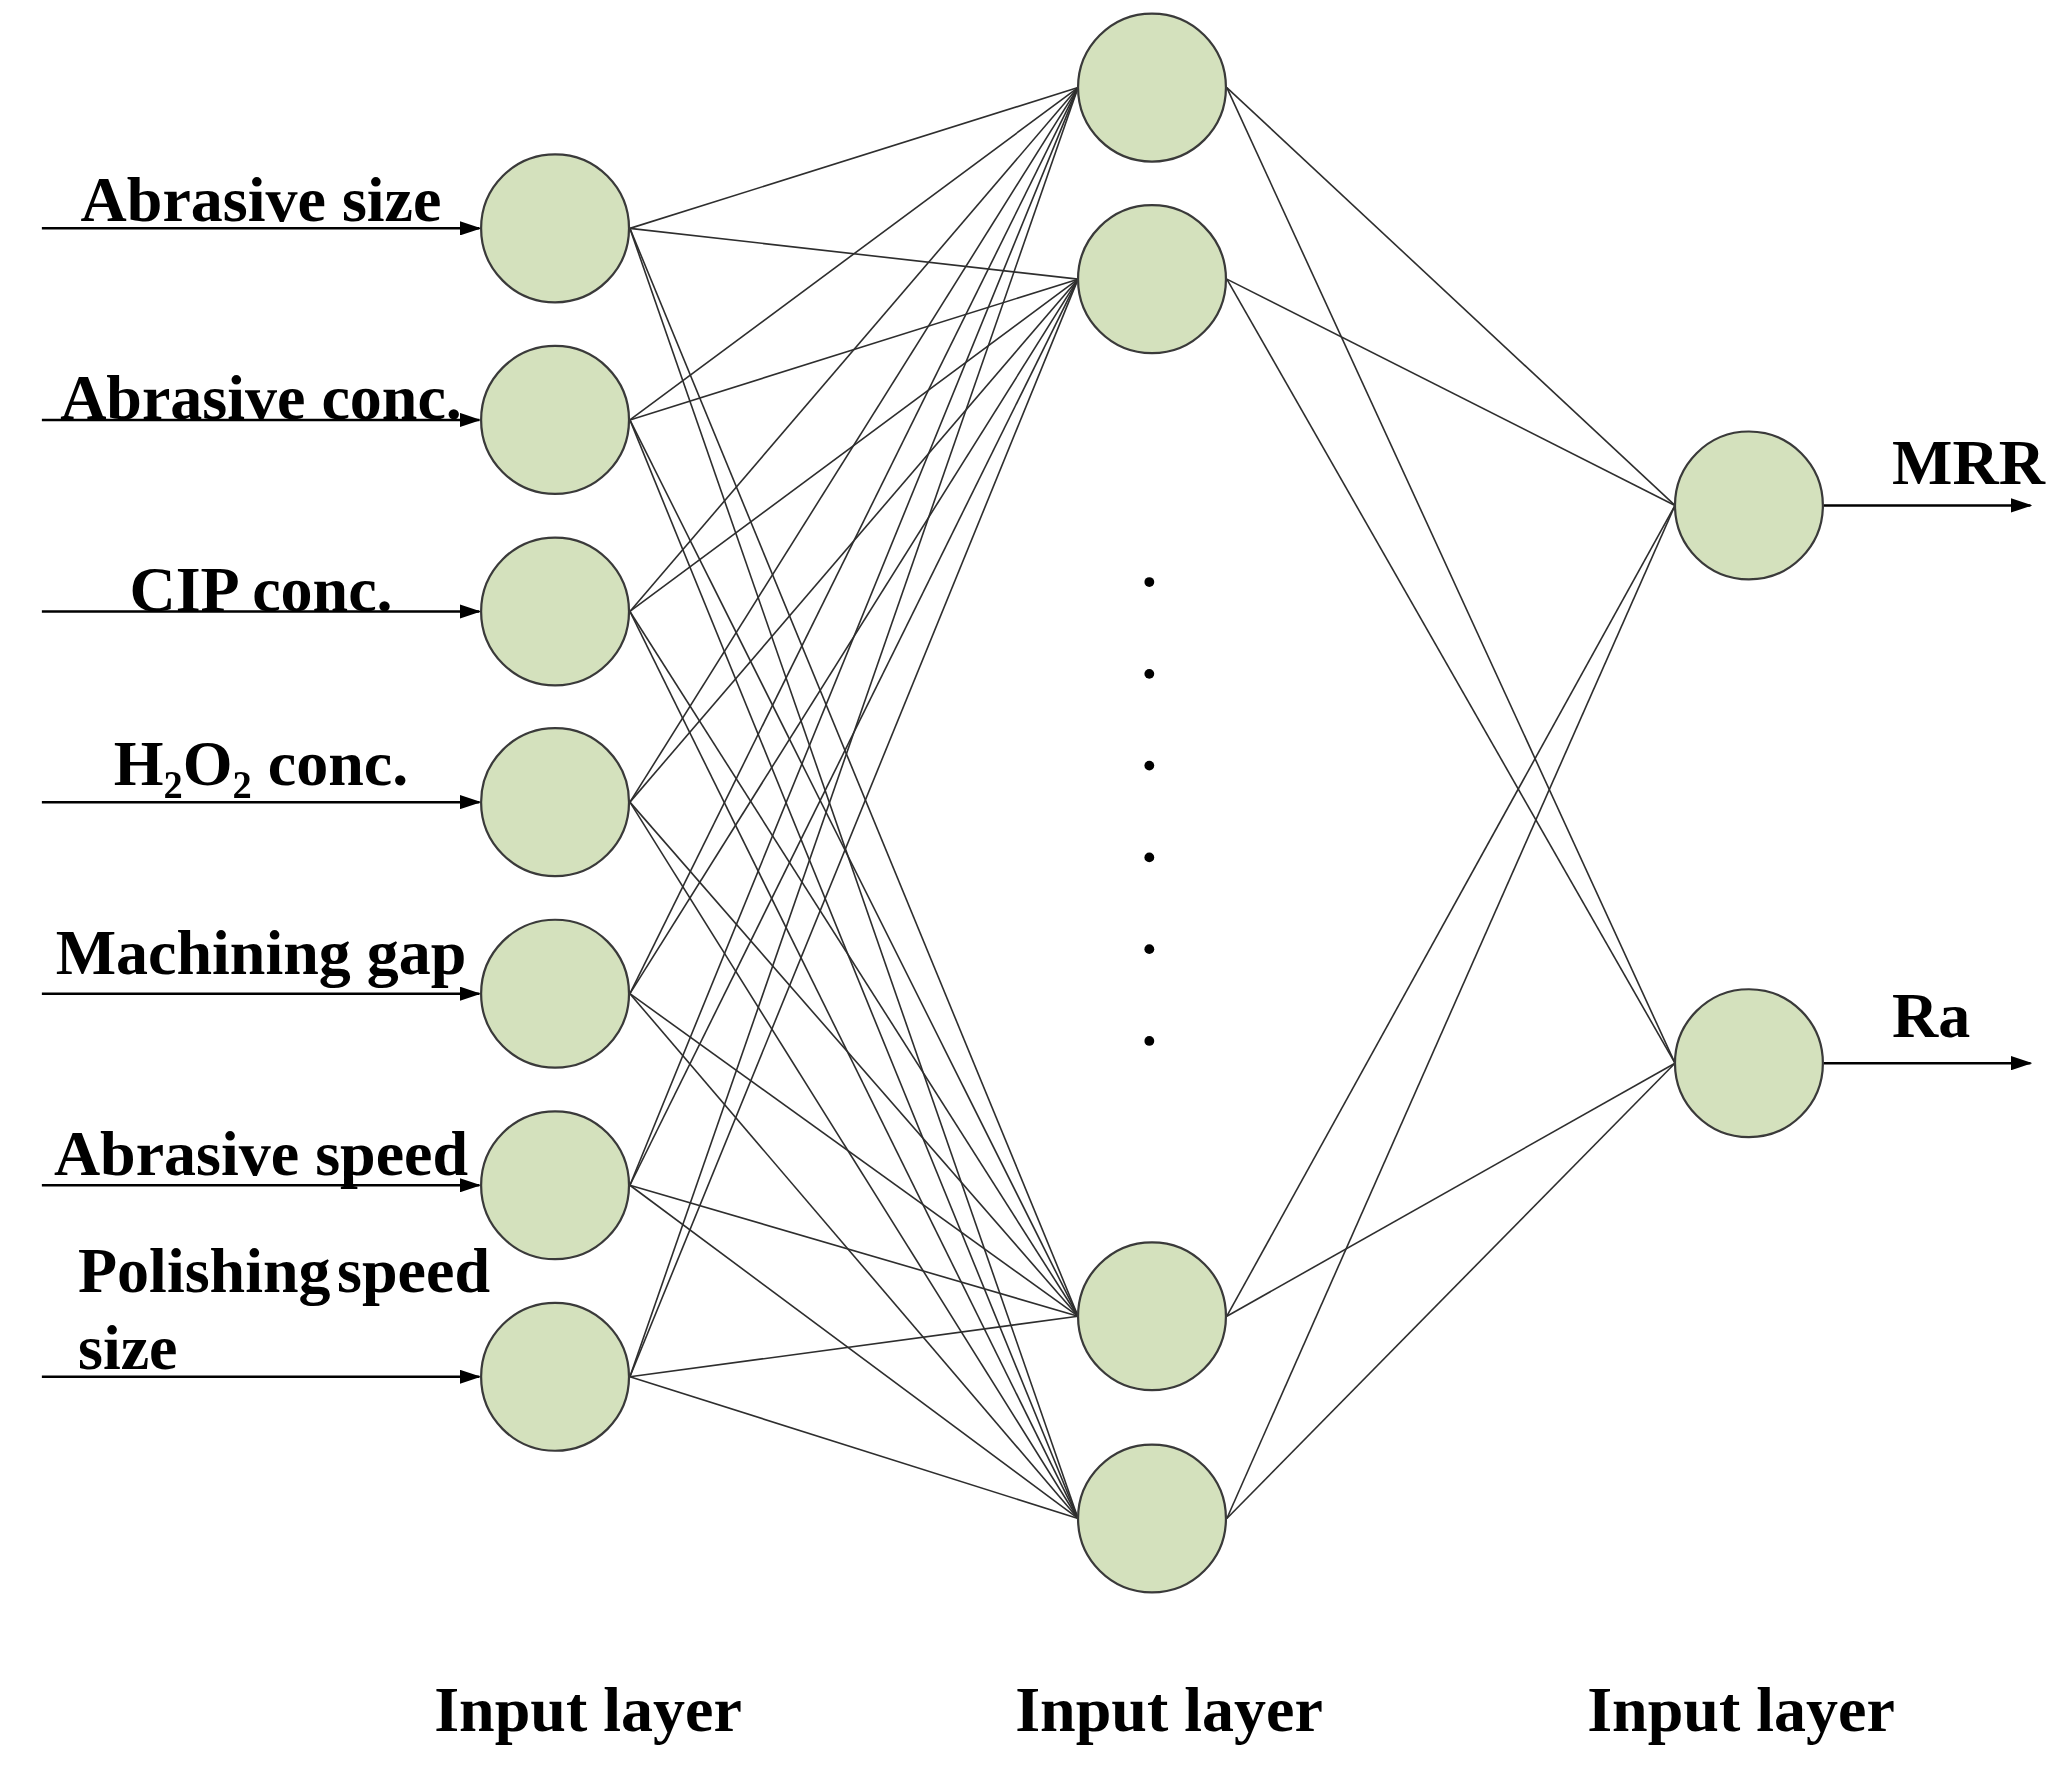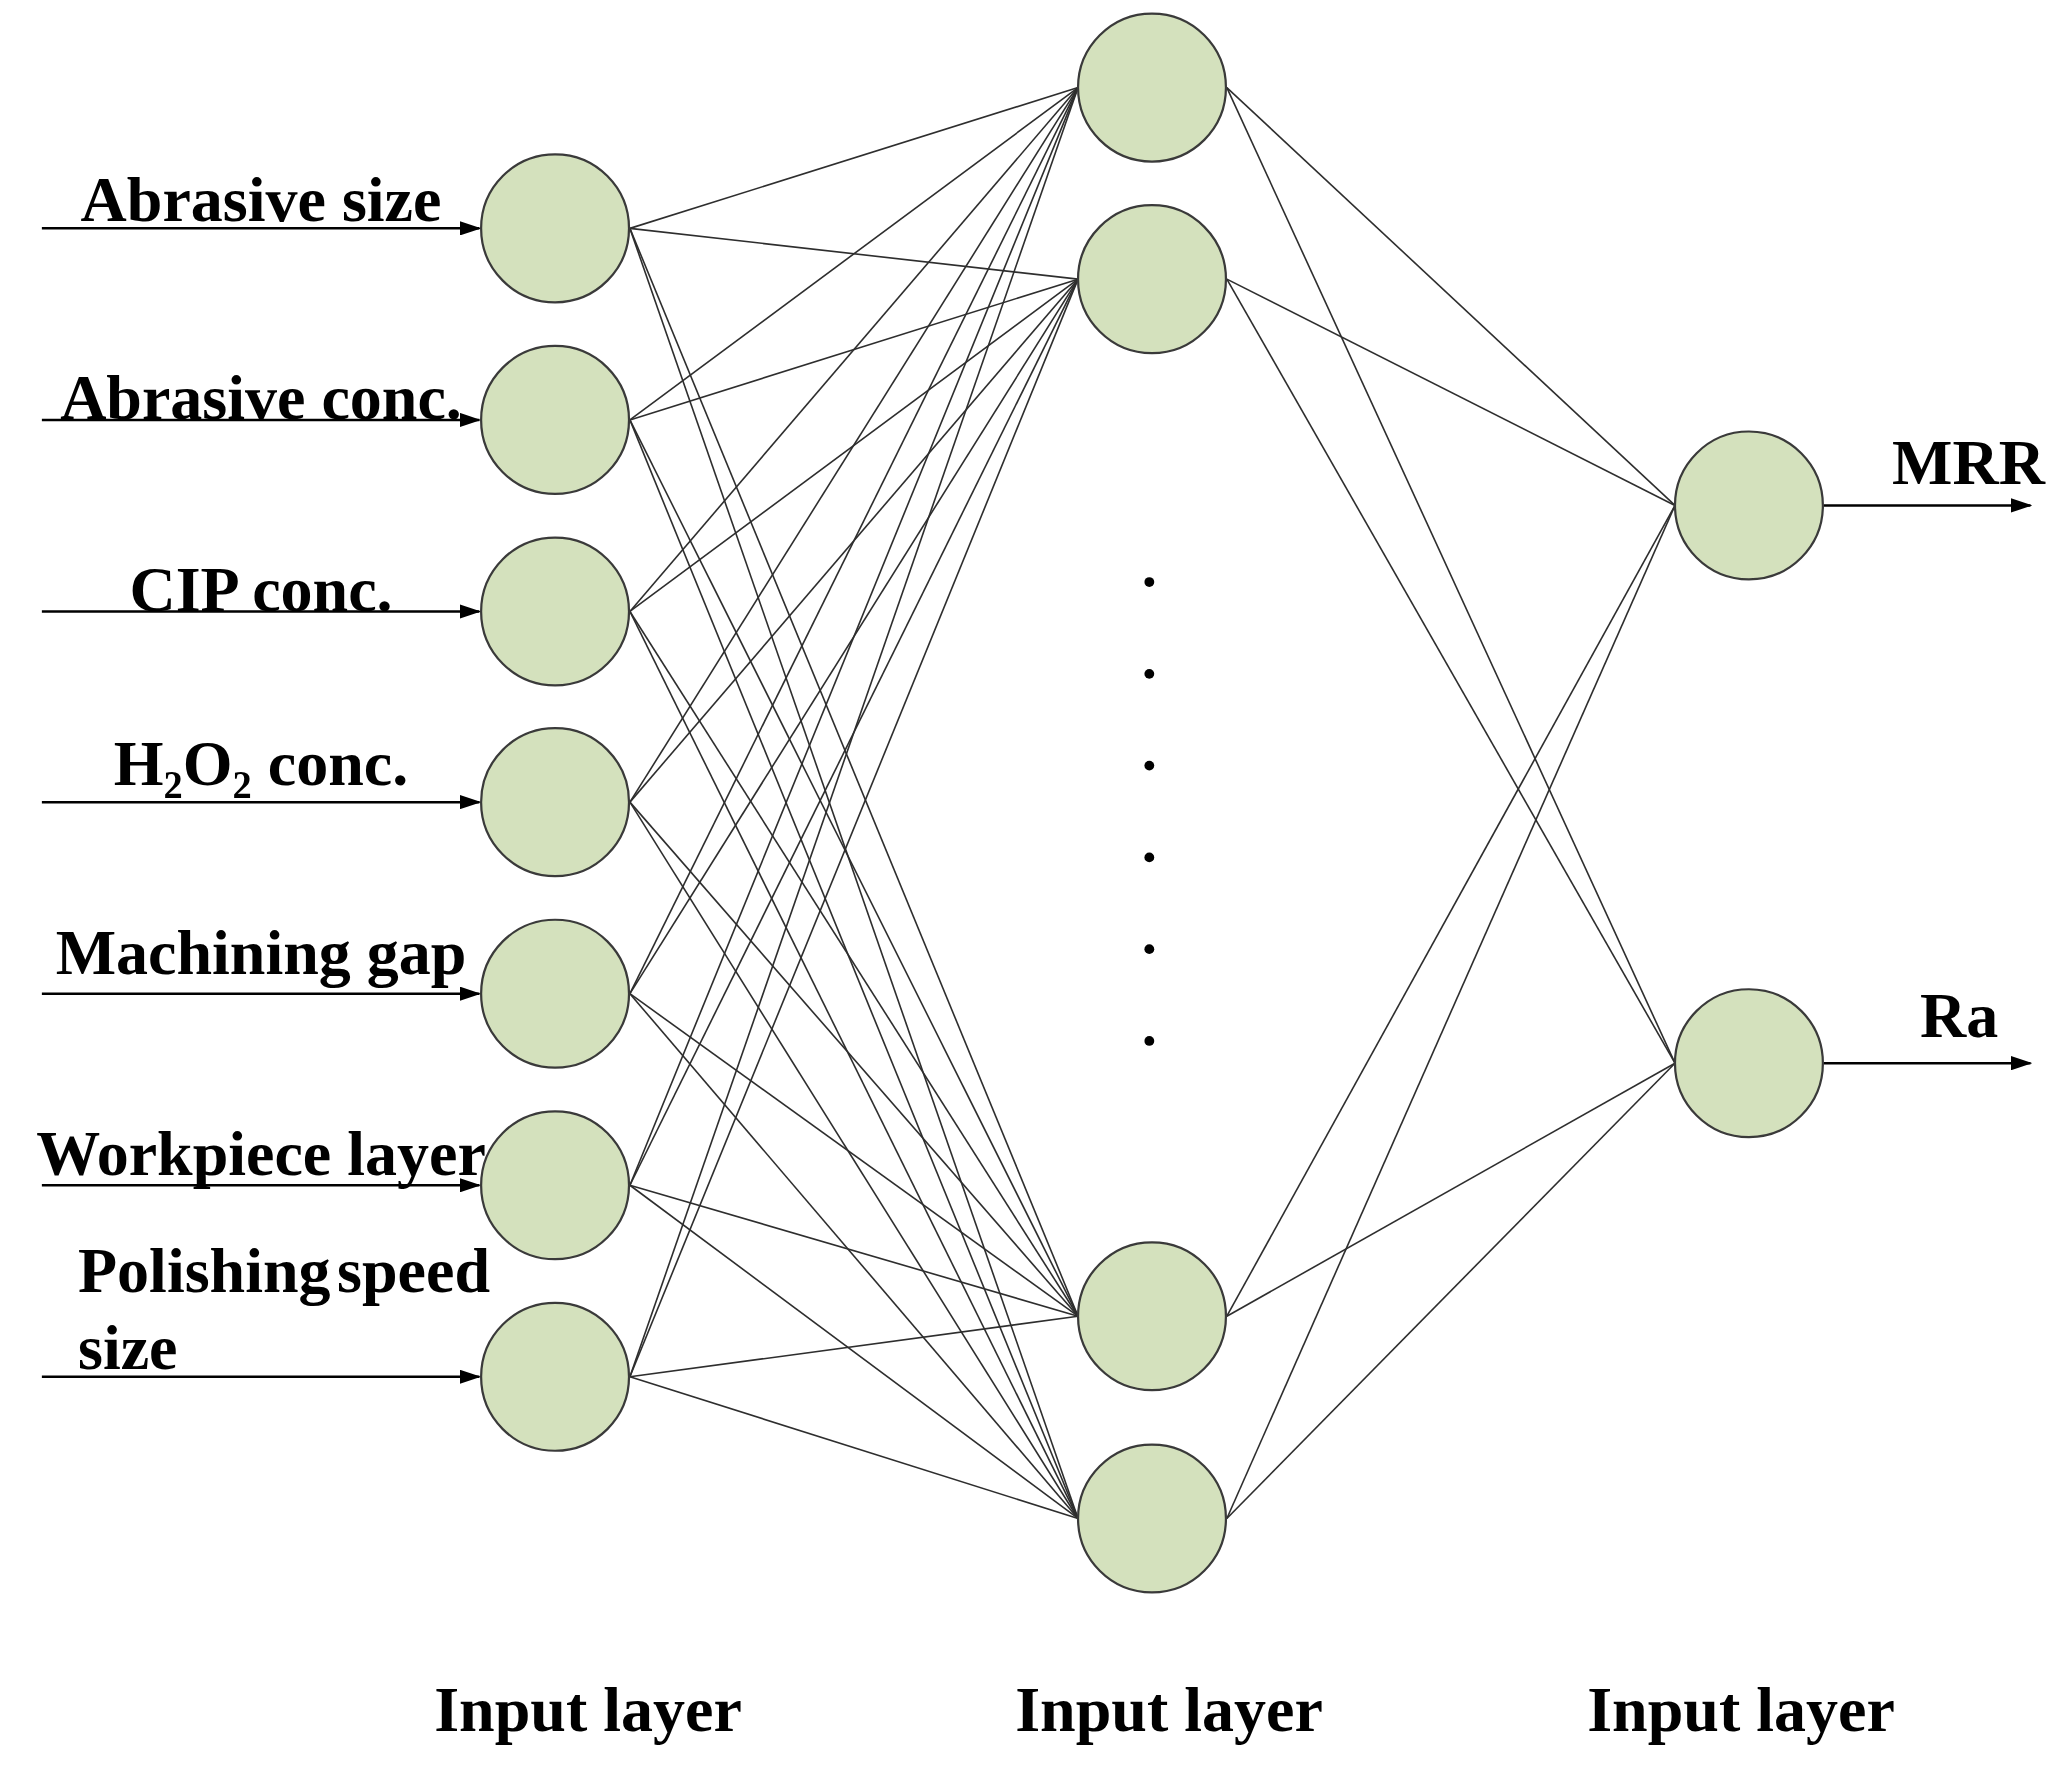--- a/index.html
+++ b/index.html
@@ -108,28 +108,28 @@
         <circle cx="1290" cy="1065" r="5.5" fill="#000000"></circle>
         <circle cx="1290" cy="1168" r="5.5" fill="#000000"></circle>
       </g>
   </svg>
   <div id="labels">
       <div class="lbl input-lbl" style="top: 135px;">Abrasive size</div>
       <div class="lbl input-lbl" style="top: 333px;">Abrasive conc.</div>
       <div class="lbl input-lbl" style="top: 525px; font-family: Liberation Serif, serif;">CIP conc.</div>
       <div class="lbl input-lbl" style="top: 699px;">H₂O₂ conc.</div>
       <div class="lbl input-lbl" style="top: 888px;">Machining gap</div>
-      <div class="lbl input-lbl" style="top: 1089px;">Workpiece layer</div>
+      <div class="lbl input-lbl" style="top: 1089px;">Abrasive speed</div>
       <div class="lbl two-line" style="top: 1232px;">
         <div class="jrow">
           <span>Polishing</span>
           <span>speed</span>
         </div>
         <div>size</div>
       </div>
       <div class="lbl" style="top: 424px; left: 1892px;">MRR</div>
-      <div class="lbl" style="top: 977px; left: 1892px; margin-left: 28px;">Ra</div>
+      <div class="lbl" style="top: 977px; left: 1892px;">Ra</div>
       <div class="lbl caption" style="top: 1671px; left: 588px;">Input layer</div>
       <div class="lbl caption" style="top: 1671px; left: 1169px;">Input layer</div>
       <div class="lbl caption" style="top: 1671px; left: 1741px;">Input layer</div>
     </div>
 </div>
 
 
 </body></html>

